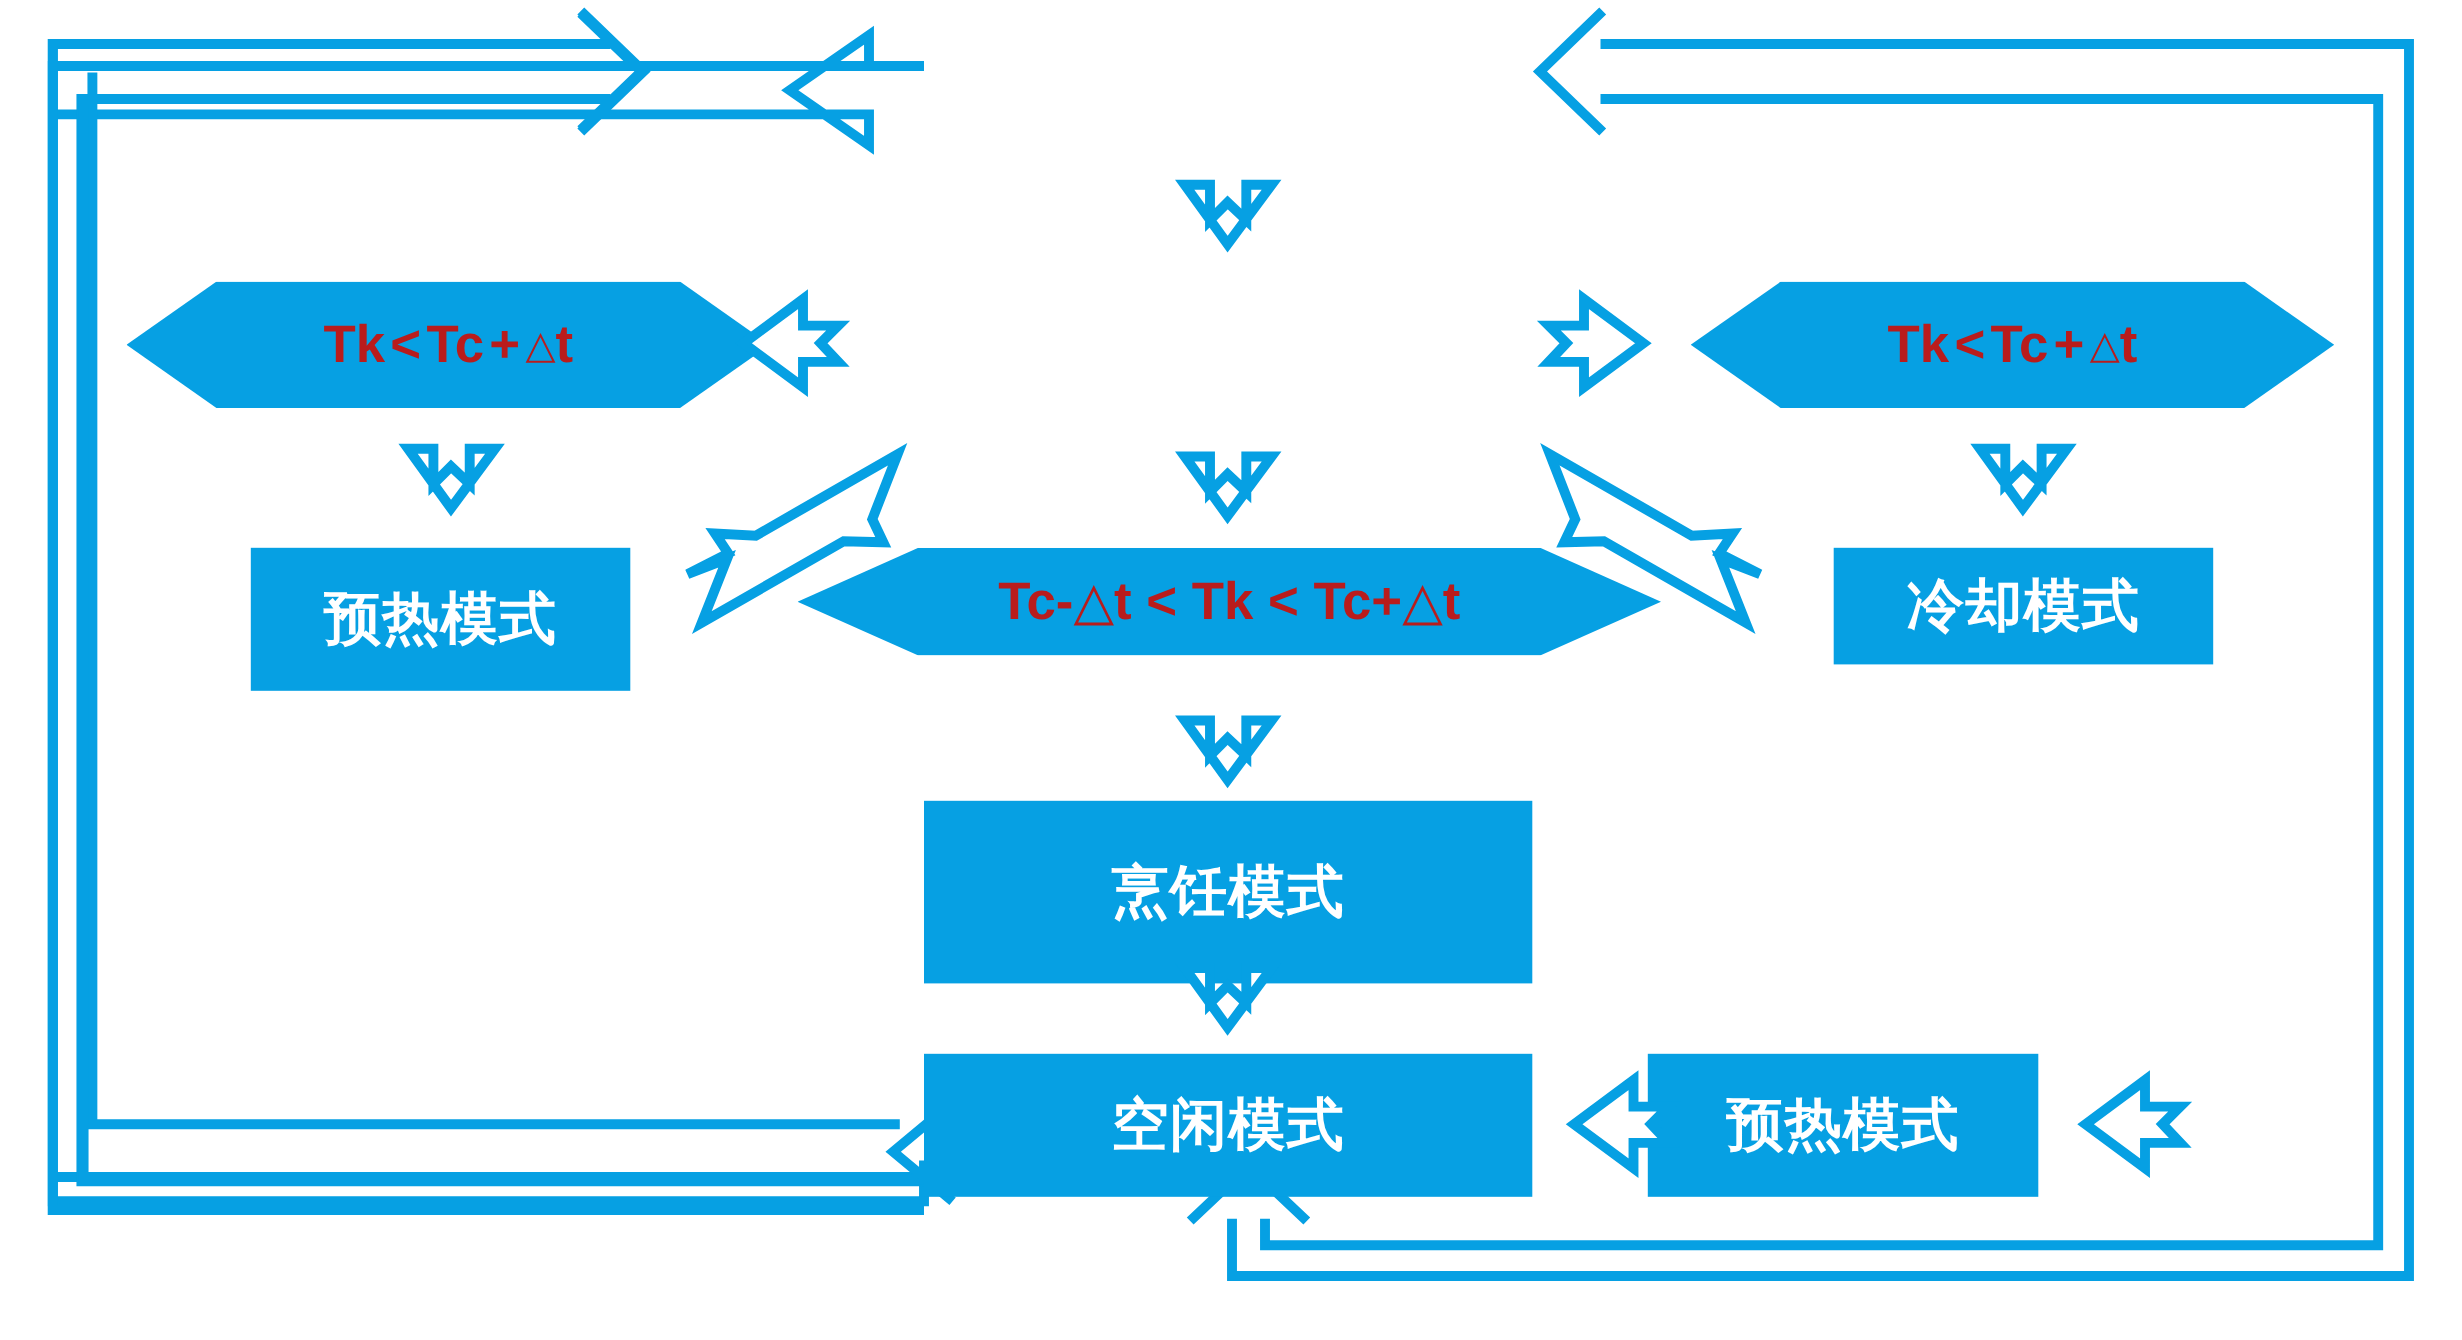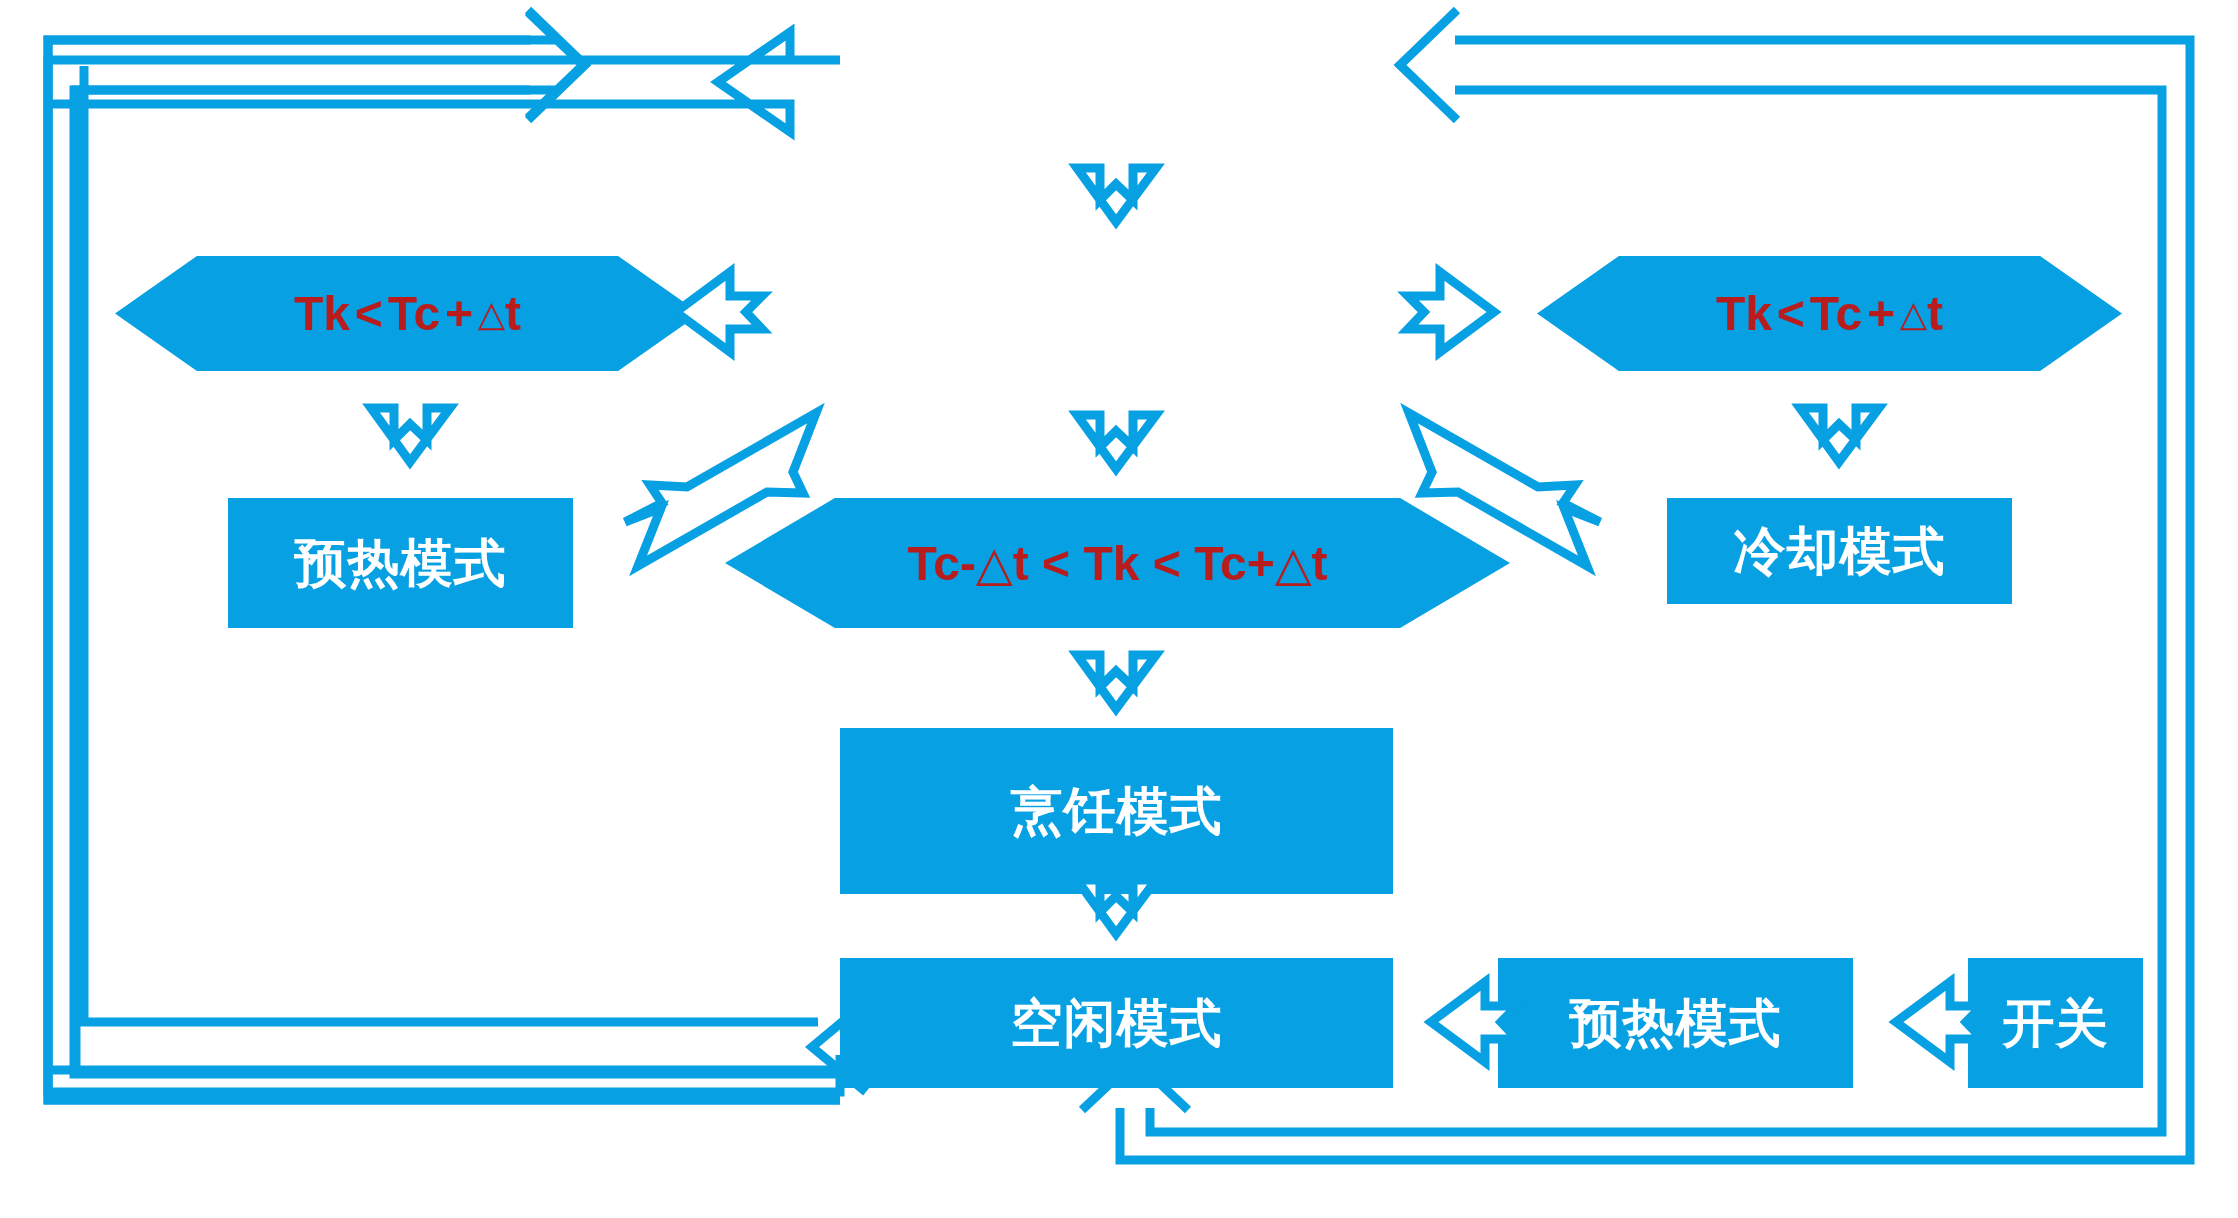--- a/index.html
+++ b/index.html
@@ -220,21 +220,21 @@
     <div class="hexlabel formula" style="font-size:48px;">
       <span>Tk</span>
         <span class="op">&lt;</span>
         <span>Tc</span>
         <span class="op">+</span>
         <span class="tri">△</span>
         <span>t</span>
     </div>
   </div>
 
-  <div class="hexwrap" style="left:725px; top:498px; width:785px; height:130px;">
+  <div class="hexwrap" style="left:725px; top:498px; width:785px; height:98px;">
     <div class="hexbody"></div>
     <div class="hexlabel formula" style="font-size:48px;">
       <span>Tc-△t &lt; Tk &lt; Tc+△t</span>
     </div>
   </div>
 
   <div class="node rect cjk" style="left:228px; top:498px; width:345px; height:130px; font-size:52px;">
     <span>预热模式</span>
   </div>
 
@@ -247,17 +247,14 @@
   </div>
 
   <div class="node rect cjk" style="left:840px; top:958px; width:553px; height:130px; font-size:52px;">
     <span>空闲模式</span>
   </div>
 
   <div class="node rect cjk" style="left:1498px; top:958px; width:355px; height:130px; font-size:52px;">
     <span>预热模式</span>
   </div>
 
-  <div class="node rect cjk" style="left:1968px; top:958px; width:175px; height:130px; font-size:52px;">
-    <span>开关</span>
-  </div>
 
 </div>
 
 </body></html>

